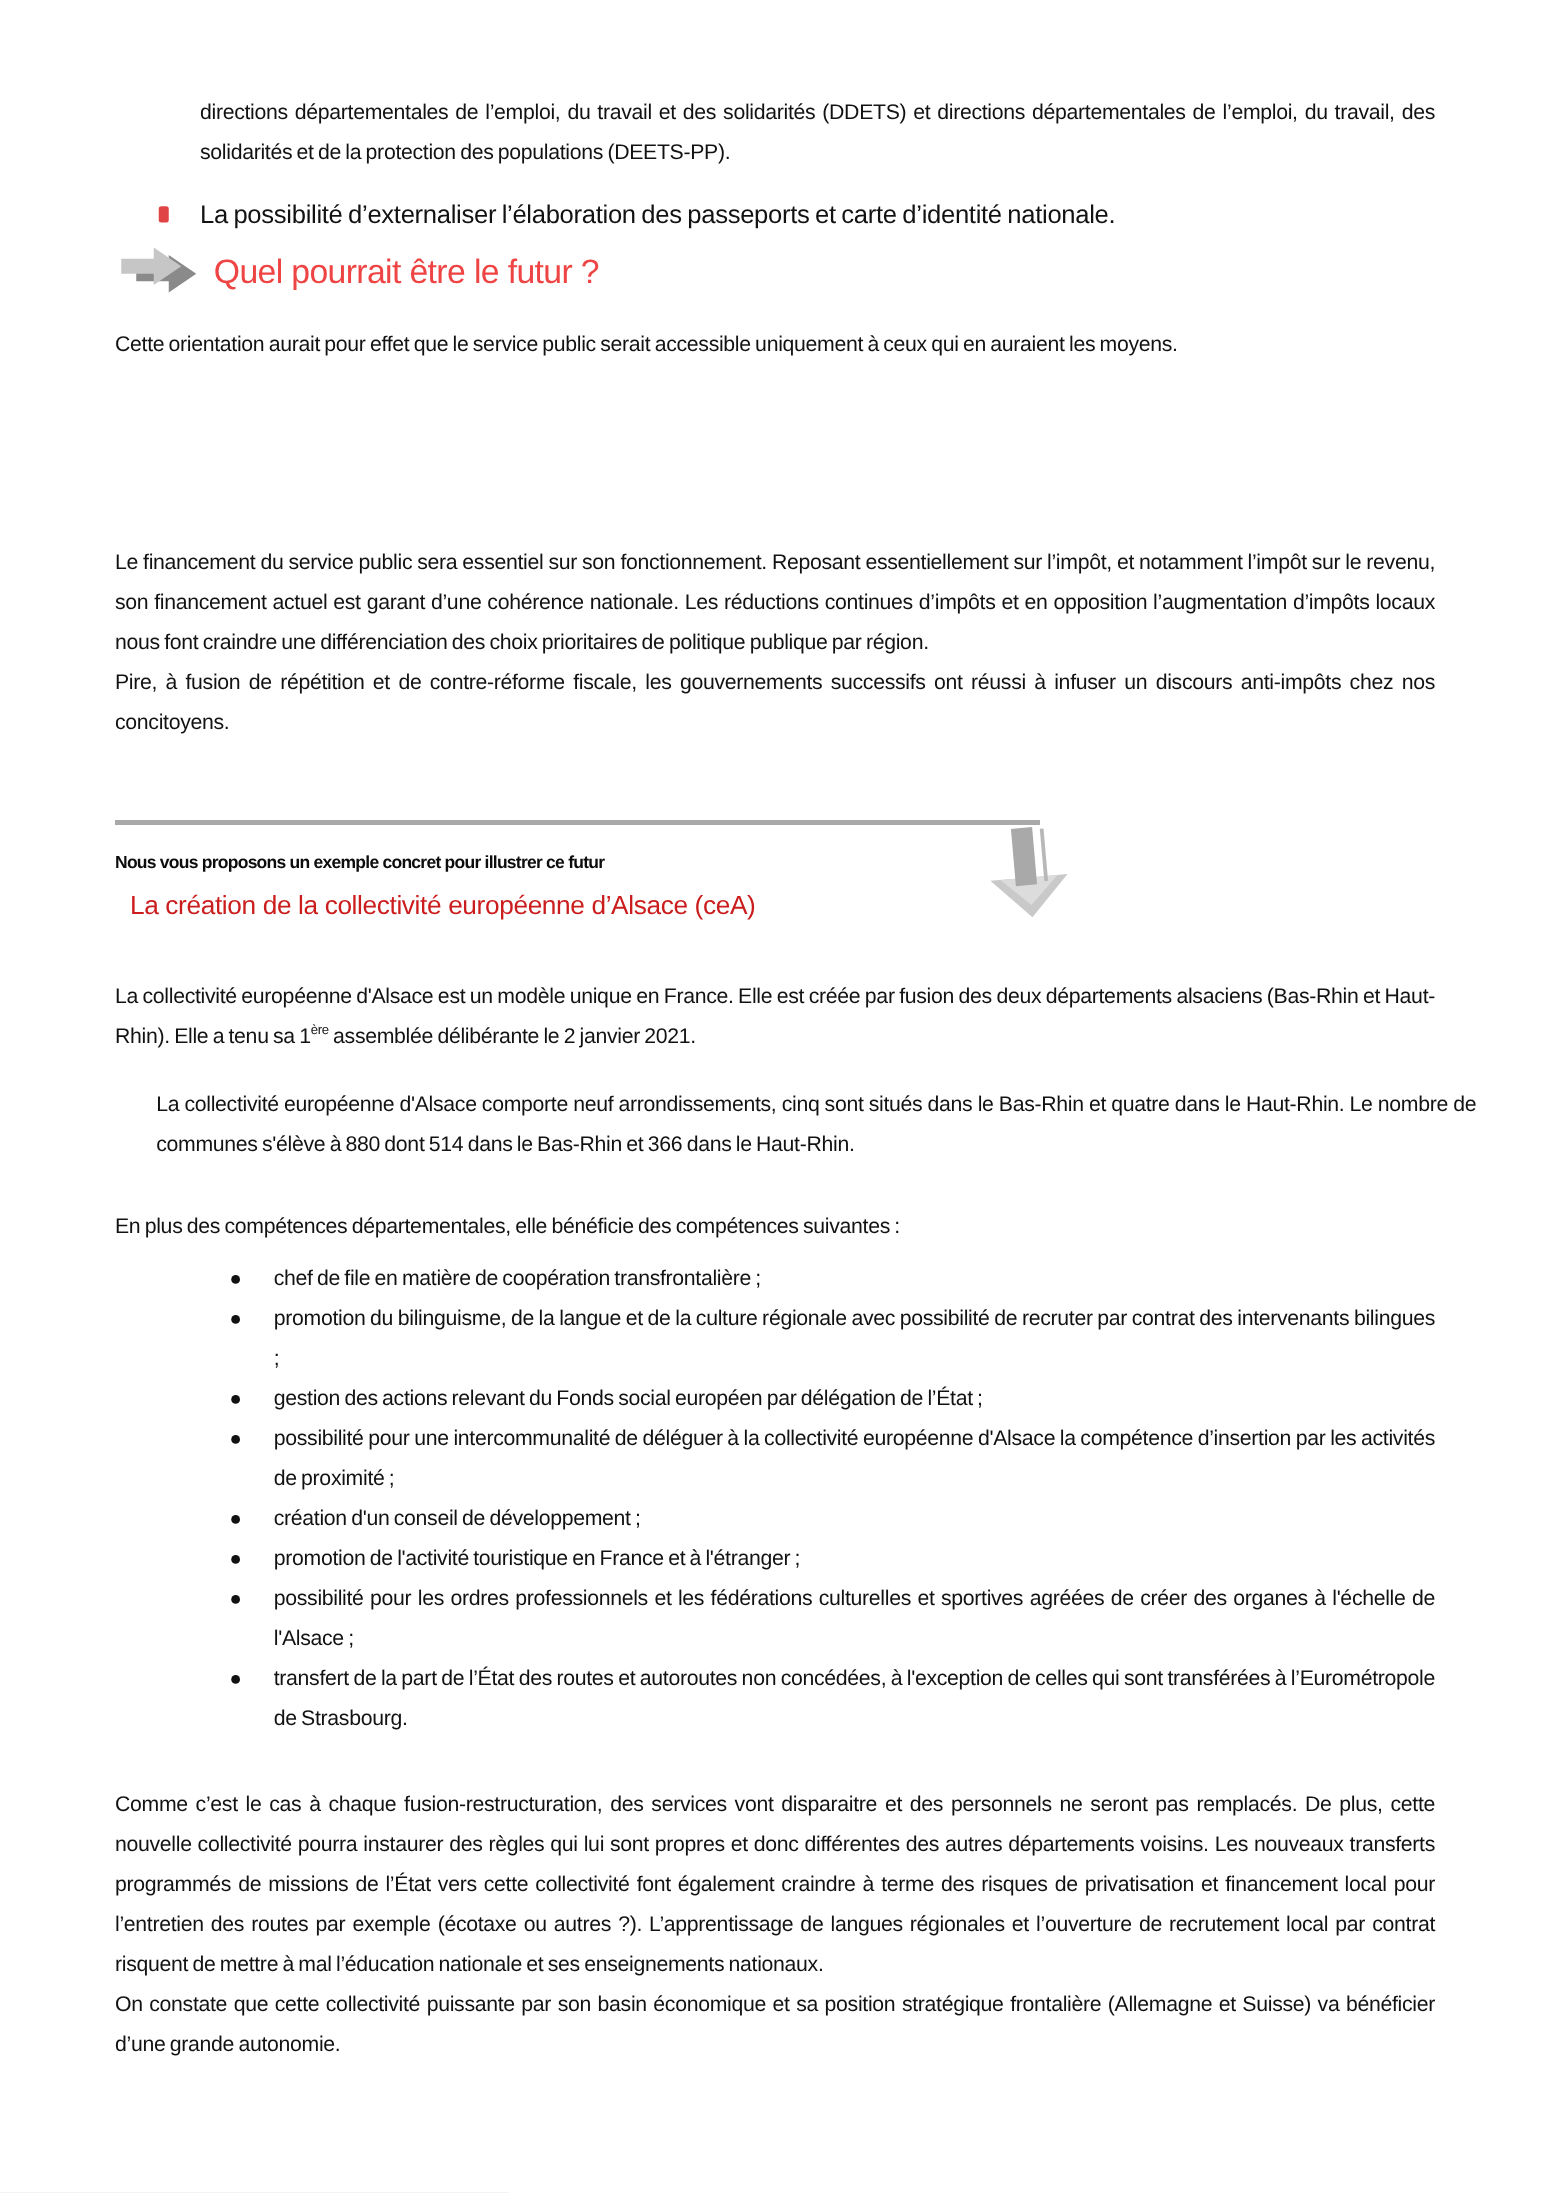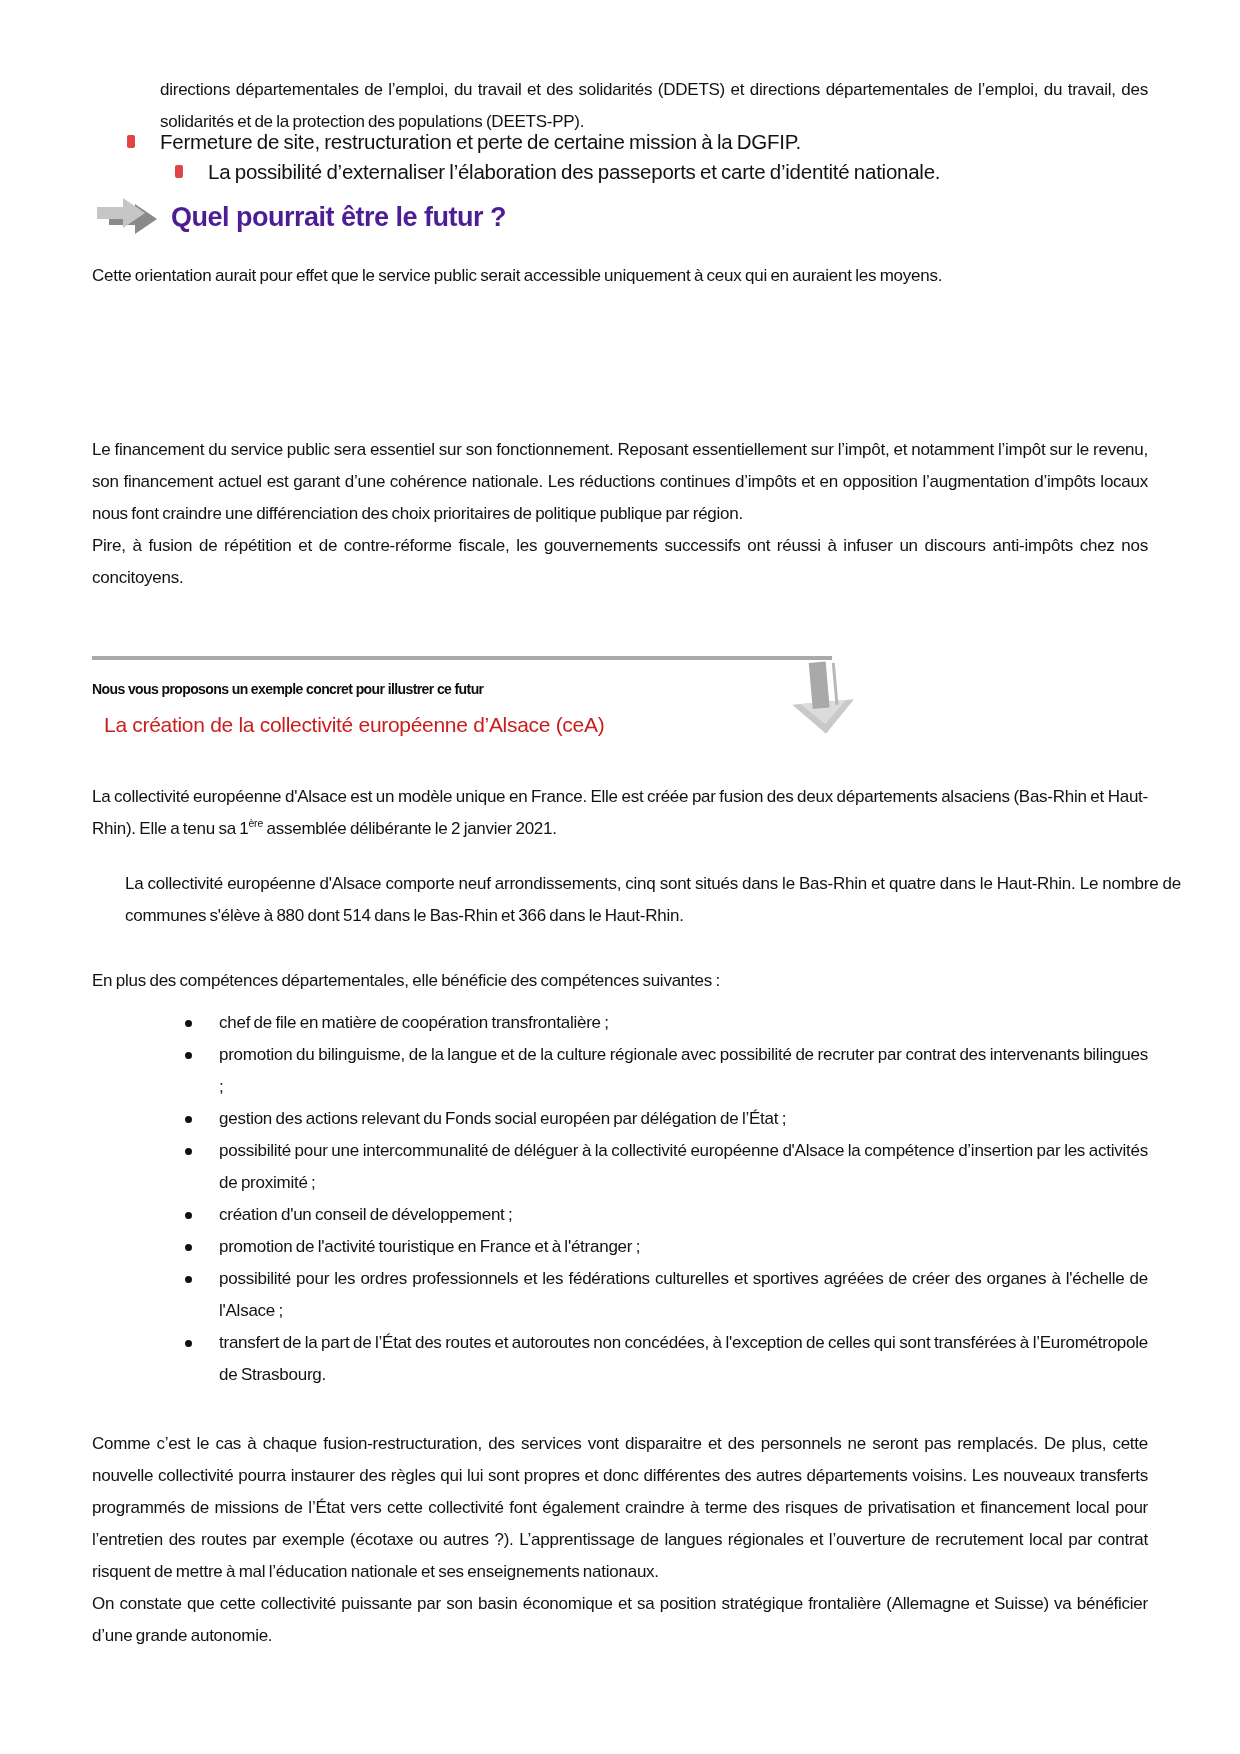--- a/index.html
+++ b/index.html
@@ -28,23 +28,23 @@
   .red-square{
     flex:0 0 auto;
     width:8px;height:13px;margin-top:9px;margin-right:25px;
     background:#e04444;border-radius:2px;
   }
   .red-bullet-row .txt{font-size:20.5px;line-height:32px;letter-spacing:-0.25px;word-spacing:-1px;}
   
   #heading-row{left:95px;top:194px;display:flex;align-items:center;}
   #heading-row h1{
     margin:0 0 0 10px;
-    font-size:27px;line-height:44px;font-weight:bold;
+    font-size:27px;line-height:44px;font-weight:normal;
     letter-spacing:-0.5px;
-    color:#4c1d95;
+    color:#ef4444;
     white-space:nowrap;
   }
   
   #blockA{left:92px;top:260px;width:1056px;}
   #blockB{left:92px;top:434px;width:1056px;}
   
   #divider{left:92px;top:656px;width:740px;height:4px;background:#a9a9a9;}
   #intro-title{
     left:92px;top:672px;
     font-size:14px;font-weight:bold;letter-spacing:-0.6px;
@@ -74,25 +74,21 @@
   }
   #closing{left:92px;top:1428px;width:1056px;}
 </style>
 </head>
 <body>
 
 <div class="page">
 
   <p class="abs body-text" id="frag">directions départementales de l’emploi, du travail et des solidarités (DDETS) et directions départementales de l’emploi, du travail, des solidarités et de la protection des populations (DEETS-PP).</p>
 
-  <div class="abs red-bullet-row" style="top:126px;">
-    <span class="red-square"></span>
-    <span class="txt">Fermeture de site, restructuration et perte de certaine mission à la DGFIP.</span>
-  </div>
-  <div class="abs red-bullet-row" style="top:156px;margin-left:48px;">
+  <div class="abs red-bullet-row" style="top:156px;">
     <span class="red-square"></span>
     <span class="txt">La possibilité d’externaliser l’élaboration des passeports et carte d’identité nationale.</span>
   </div>
 
   <div class="abs" id="heading-row">
     <svg width="66" height="46" viewBox="0 0 66 46" aria-hidden="true">
       <path d="M14 19 H40 V10 L62 25 40 40 V31 H14 Z" fill="#8a8a8a"></path>
       <path d="M2 13 H28 V4 L50 19 28 34 V25 H2 Z" fill="#c6c6c6"></path>
     </svg>
     <h1>Quel pourrait être le futur ?</h1>

